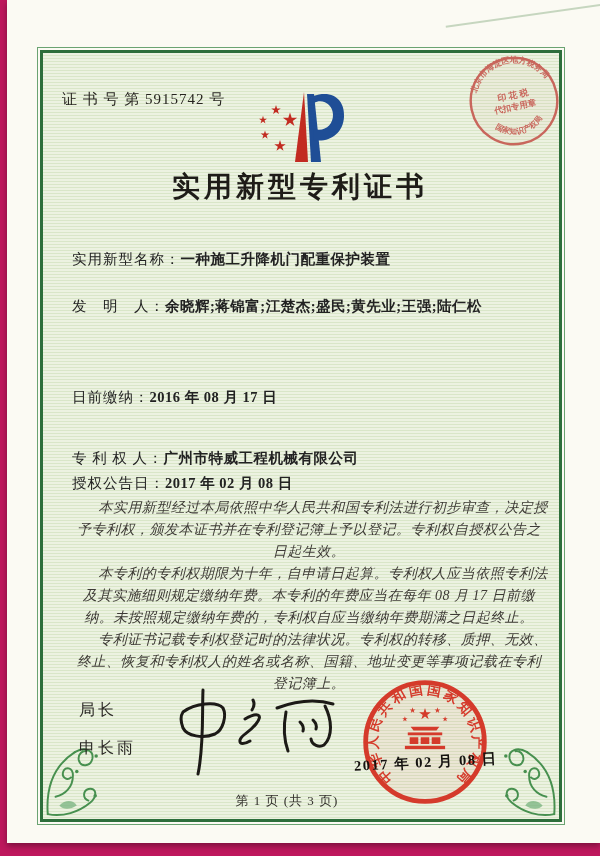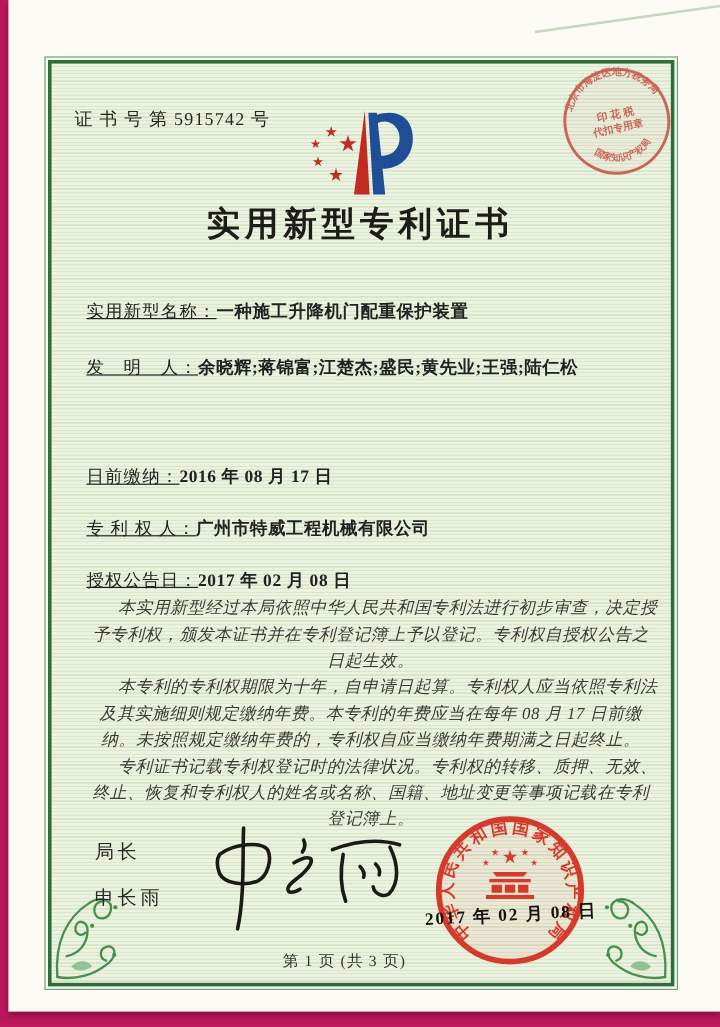--- a/index.html
+++ b/index.html
@@ -13,21 +13,21 @@
   .paper{position:absolute;left:7px;top:0;width:593px;height:843px;background:var(--paper);box-shadow:0 3px 6px rgba(0,0,0,.35);}
   .scan-line{position:absolute;left:438px;top:14px;width:168px;height:2px;background:#c6d6bf;transform:rotate(-8deg);}
   
   .frame-outer{position:absolute;left:30px;top:47px;width:526px;height:776px;border:1px solid var(--light-green);}
   .frame-inner{position:absolute;inset:2px;border:3px solid var(--border-green);
     background:repeating-linear-gradient(180deg,#ecf2e1 0px,#ecf2e1 2px,var(--inner-line) 2px,var(--inner-line) 3px);}
   .abs{position:absolute;z-index:3;}
   .cert-no{left:55px;top:90px;font-size:15px;letter-spacing:1px;color:var(--ink);}
   .title{left:30px;top:168px;width:526px;text-align:center;font-size:28px;font-weight:bold;letter-spacing:4px;color:#1e1c18;}
   .field{left:65px;width:475px;font-size:14.5px;color:#222;white-space:nowrap;}
-  .field .lab{letter-spacing:1px;text-decoration:underline;}
+  .field .lab{letter-spacing:1px;}
   .field .val{font-weight:700;letter-spacing:.5px;margin-top:33px;}
   .paras{left:63px;top:497px;width:478px;font-size:14px;line-height:22px;color:#3d3a35;font-style:italic;letter-spacing:.5px;}
   .paras p{margin:0;text-indent:2em;text-align:center;}
   .signer{left:72px;font-size:16px;color:#2a2824;letter-spacing:3px;}
   .seal-date{left:347px;top:753px;font-size:14.5px;color:#14120f;letter-spacing:1.5px;transform:rotate(-3deg);z-index:6;font-weight:600;}
   .footer{left:30px;top:792px;width:500px;text-align:center;font-size:13px;color:#33312c;letter-spacing:1px;}
   svg{overflow:visible;}
   .logo-svg{left:243px;top:88px;}
   .stamp-svg{left:460px;top:54px;transform:rotate(-12deg);opacity:.88;}
   .seal-svg{left:351px;top:675px;z-index:5;opacity:.92;}
@@ -102,21 +102,21 @@
     
     <div class="abs field" style="top:250px">
       <span class="lab">实用新型名称：</span><span class="val">一种施工升降机门配重保护装置</span>
     </div>
     <div class="abs field" style="top:297px">
       <span class="lab">发　明　人：</span><span class="val">余晓辉;蒋锦富;江楚杰;盛民;黄先业;王强;陆仁松</span>
     </div>
     <div class="abs field" style="top:388px">
       <span class="lab">日前缴纳：</span><span class="val">2016 年 08 月 17 日</span>
     </div>
-    <div class="abs field" style="top:431px">
+    <div class="abs field" style="top:449px">
       <span class="lab">专 利 权 人：</span><span class="val">广州市特威工程机械有限公司</span>
     </div>
     <div class="abs field" style="top:474px">
       <span class="lab">授权公告日：</span><span class="val">2017 年 02 月 08 日</span>
     </div>
 
     
     <div class="abs paras">
       <p>本实用新型经过本局依照中华人民共和国专利法进行初步审查，决定授予专利权，颁发本证书并在专利登记簿上予以登记。专利权自授权公告之日起生效。</p>
       <p>本专利的专利权期限为十年，自申请日起算。专利权人应当依照专利法及其实施细则规定缴纳年费。本专利的年费应当在每年 08 月 17 日前缴纳。未按照规定缴纳年费的，专利权自应当缴纳年费期满之日起终止。</p>

